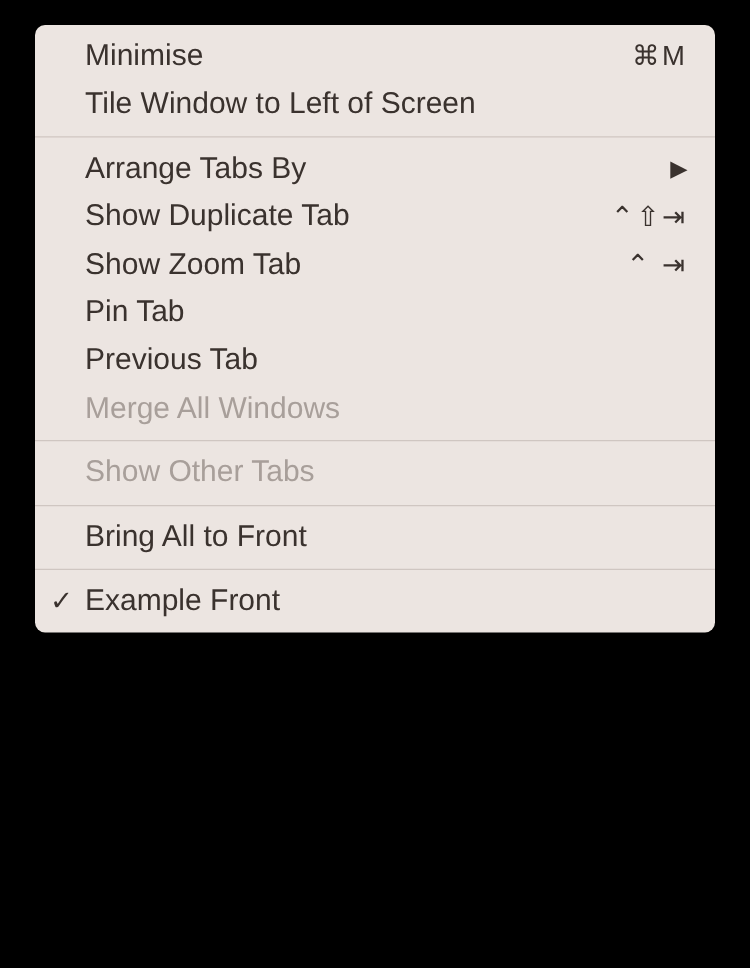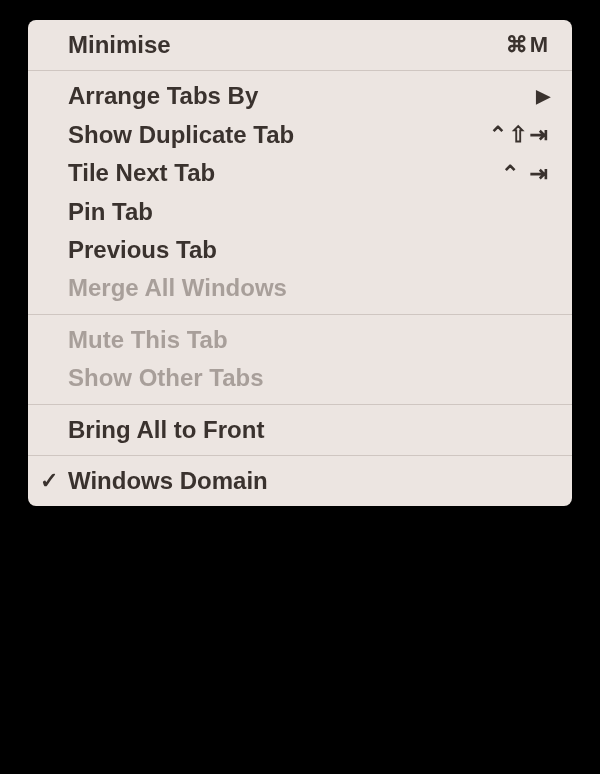--- a/index.html
+++ b/index.html
@@ -17,21 +17,20 @@
     .menu {
       position: absolute;
       top: 20px;
       left: 28px;
       right: 28px;
       background: #ece5e1;
       border-radius: 8px;
       padding-top: 6px;
       padding-bottom: 6px;
       box-shadow: 0 4px 20px rgba(0,0,0,0.3);
-      font-weight: bold;
     }
     .menu-item {
       display: flex;
       align-items: center;
       justify-content: space-between;
       padding: 3px 22px 3px 40px;
       font-size: 24px;
       color: #3a322e;
       line-height: 1.35;
       cursor: default;
@@ -71,51 +70,51 @@
     }
   </style>
 </head>
 <body>
 
 <div class="menu" id="menu-root">
     <div class="menu-item">
       <span class="label">Minimise</span>
       <span class="shortcut">⌘M</span>
     </div>
+    <div class="menu-item">
+      <span class="label">Tile Window to Left of Screen</span>
+    </div>
     <div class="separator"></div>
     <div class="menu-item">
       <span class="label">Arrange Tabs By</span>
       <span class="submenu-arrow">▶</span>
     </div>
     <div class="menu-item">
       <span class="label">Show Duplicate Tab</span>
       <span class="shortcut">⌃⇧⇥</span>
     </div>
     <div class="menu-item">
-      <span class="label">Tile Next Tab</span>
+      <span class="label">Show Zoom Tab</span>
       <span class="shortcut">⌃  ⇥</span>
     </div>
     <div class="menu-item">
       <span class="label">Pin Tab</span>
     </div>
     <div class="menu-item">
       <span class="label">Previous Tab</span>
     </div>
     <div class="menu-item disabled">
       <span class="label">Merge All Windows</span>
     </div>
     <div class="separator"></div>
     <div class="menu-item disabled">
-      <span class="label">Mute This Tab</span>
-    </div>
-    <div class="menu-item disabled">
       <span class="label">Show Other Tabs</span>
     </div>
     <div class="separator"></div>
     <div class="menu-item">
       <span class="label">Bring All to Front</span>
     </div>
     <div class="separator"></div>
     <div class="menu-item checked">
       <span class="checkmark">✓</span>
-      <span class="label">Windows Domain</span>
+      <span class="label">Example Front</span>
     </div>
   </div>
 
 </body></html>

